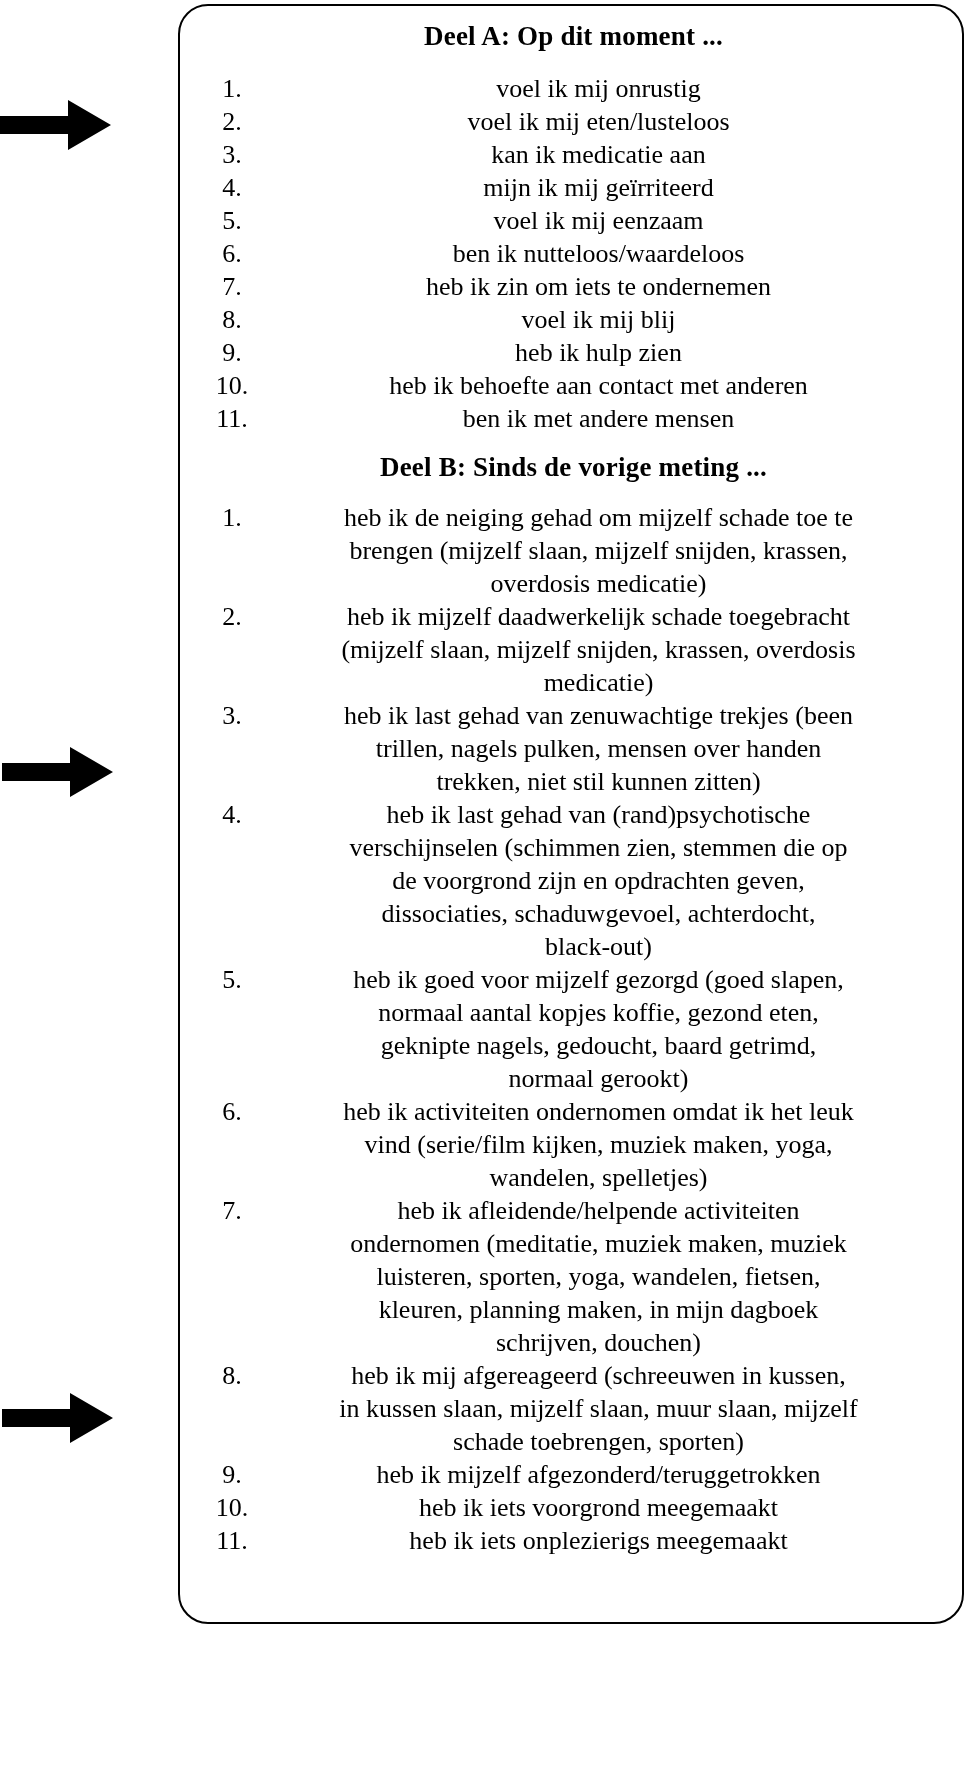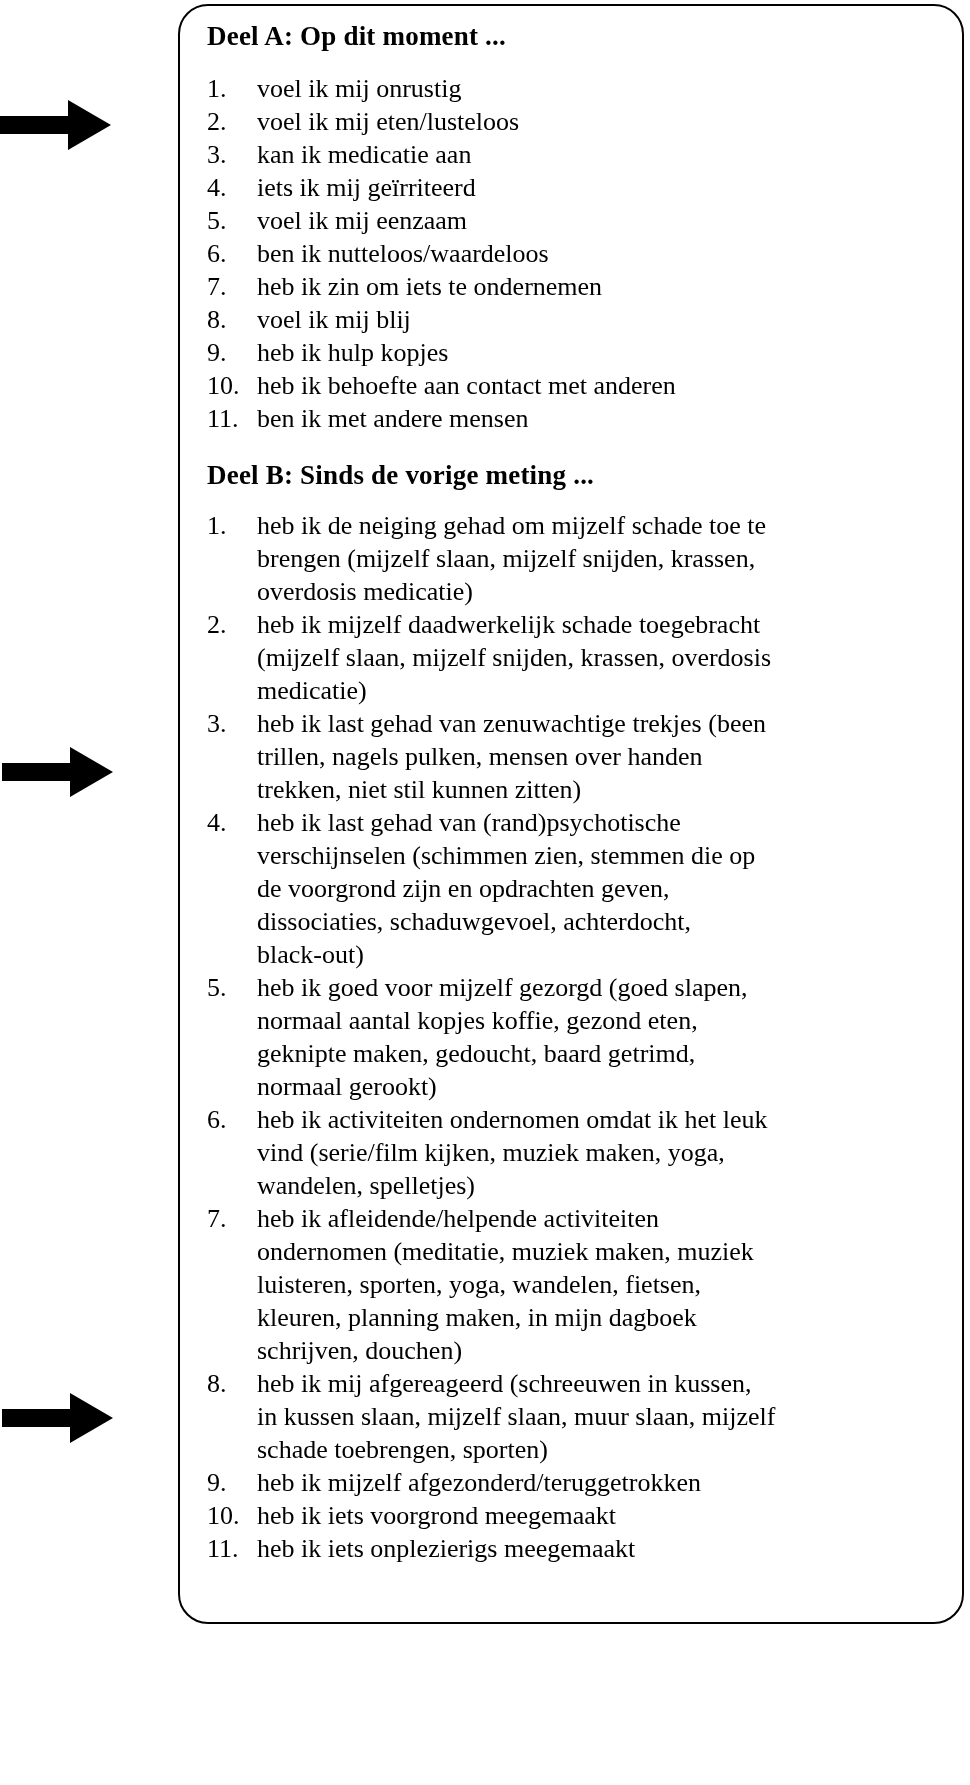--- a/index.html
+++ b/index.html
@@ -12,29 +12,29 @@
   .page { position:relative; width:970px; height:1785px; background:#ffffff; overflow:hidden; }
 
   .qbox {
     position:absolute; left:178px; top:4px;
     width:786px; height:1620px;
     box-sizing:border-box;
     border:2px solid #000000;
     border-radius:30px;
     background:#ffffff;
   }
-  .qbox-inner { padding:14px 22px 0 27px; }
+  .qbox-inner { padding:14px 22px 0 27px;text-align:center; }
 
   .section-title {
     margin:0;
     font-size:27px; line-height:33px;
     font-weight:bold;
     letter-spacing:0.2px;
   }
-  .section-title.b { margin-top:24px; }
+  .section-title.b { margin-top:16px; }
 
   .qlist {
     margin:19px 0 0 0; padding:0;
     list-style:none;
     font-size:26px; line-height:33px;
   }
   .qlist.b { margin-top:17px; }
 
   .qitem { display:flex; align-items:flex-start; }
   .qnum  { flex:0 0 50px; }
@@ -82,41 +82,41 @@
           <li class="qitem">
             <span class="qnum">2.</span>
             <span class="qtext">voel ik mij eten/lusteloos</span>
           </li>
           <li class="qitem">
             <span class="qnum">3.</span>
             <span class="qtext">kan ik medicatie aan</span>
           </li>
           <li class="qitem">
             <span class="qnum">4.</span>
-            <span class="qtext">iets ik mij geïrriteerd</span>
+            <span class="qtext">mijn ik mij geïrriteerd</span>
           </li>
           <li class="qitem">
             <span class="qnum">5.</span>
             <span class="qtext">voel ik mij eenzaam</span>
           </li>
           <li class="qitem">
             <span class="qnum">6.</span>
             <span class="qtext">ben ik nutteloos/waardeloos</span>
           </li>
           <li class="qitem">
             <span class="qnum">7.</span>
             <span class="qtext">heb ik zin om iets te ondernemen</span>
           </li>
           <li class="qitem">
             <span class="qnum">8.</span>
             <span class="qtext">voel ik mij blij</span>
           </li>
           <li class="qitem">
             <span class="qnum">9.</span>
-            <span class="qtext">heb ik hulp kopjes</span>
+            <span class="qtext">heb ik hulp zien</span>
           </li>
           <li class="qitem">
             <span class="qnum">10.</span>
             <span class="qtext">heb ik behoefte aan contact met anderen</span>
           </li>
           <li class="qitem">
             <span class="qnum">11.</span>
             <span class="qtext">ben ik met andere mensen</span>
           </li>
         </ol>
@@ -146,21 +146,21 @@
             <span class="qtext">heb ik last gehad van (rand)psychotische
 verschijnselen (schimmen zien, stemmen die op
 de voorgrond zijn en opdrachten geven,
 dissociaties, schaduwgevoel, achterdocht,
 black-out)</span>
           </li>
           <li class="qitem">
             <span class="qnum">5.</span>
             <span class="qtext">heb ik goed voor mijzelf gezorgd (goed slapen,
 normaal aantal kopjes koffie, gezond eten,
-geknipte maken, gedoucht, baard getrimd,
+geknipte nagels, gedoucht, baard getrimd,
 normaal gerookt)</span>
           </li>
           <li class="qitem">
             <span class="qnum">6.</span>
             <span class="qtext">heb ik activiteiten ondernomen omdat ik het leuk
 vind (serie/film kijken, muziek maken, yoga,
 wandelen, spelletjes)</span>
           </li>
           <li class="qitem">
             <span class="qnum">7.</span>

